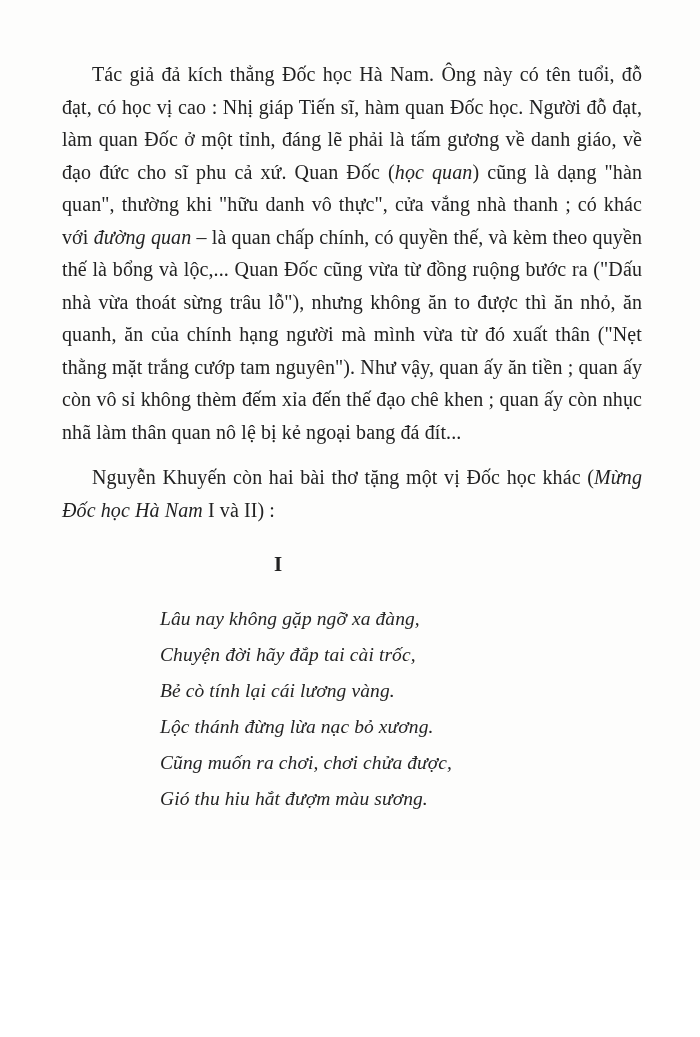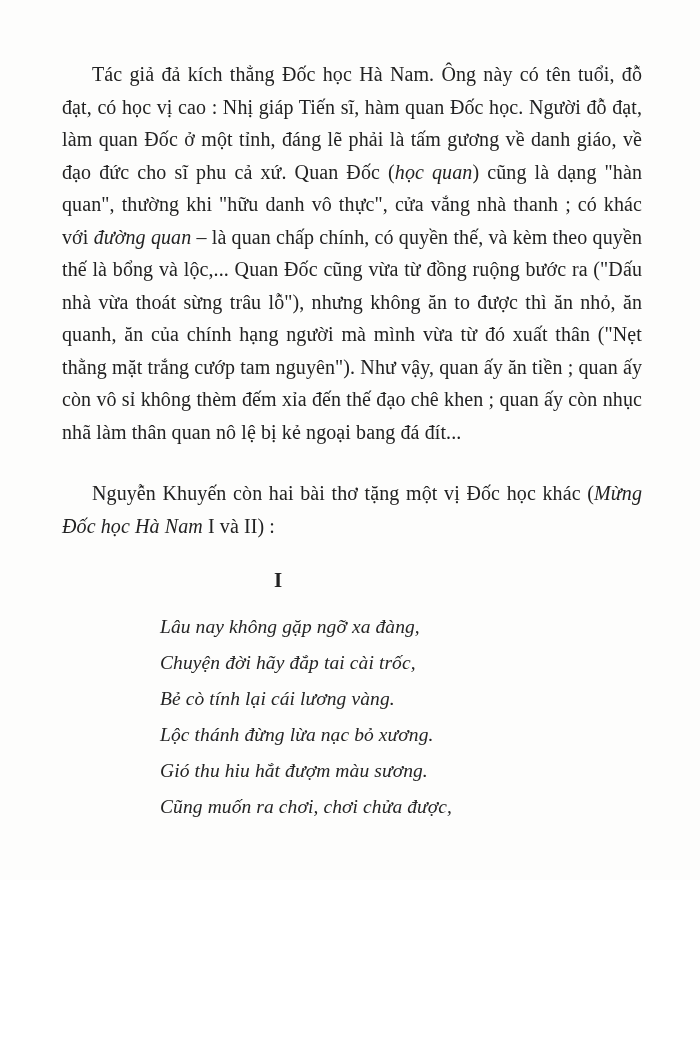--- a/index.html
+++ b/index.html
@@ -25,31 +25,31 @@
   .para {
     margin: 0;
     font-size: 20px;
     line-height: 32.5px;
     text-align: justify;
     text-indent: 30px;
     letter-spacing: 0.1px;
     color: #222;
   }
   .para + .para {
-    margin-top: 29px;
+    margin-top: 13px;
   }
   .poem-heading {
     margin-top: 26px;
     margin-left: 212px;
     font-size: 21px;
     font-weight: bold;
     color: #222;
   }
   .poem {
-    margin-top: 16px;
+    margin-top: 24px;
     margin-left: 98px;
   }
   .poem-line {
     font-size: 19.5px;
     font-style: italic;
     line-height: 36px;
     color: #242424;
     letter-spacing: 0.1px;
   }
   .page-number {
@@ -120,22 +120,22 @@
 
     <p class="para"><span>Nguyễn Khuyến còn hai bài thơ tặng một vị Đốc học khác (</span><span style="font-style: italic;">Mừng Đốc học Hà Nam</span><span> I và II) :</span></p>
 
     <div class="poem-heading">I</div>
 
     <div class="poem">
       <div class="poem-line">Lâu nay không gặp ngỡ xa đàng,</div>
       <div class="poem-line">Chuyện đời hãy đắp tai cài trốc,</div>
       <div class="poem-line">Bẻ cò tính lại cái lương vàng.</div>
       <div class="poem-line">Lộc thánh đừng lừa nạc bỏ xương.</div>
+      <div class="poem-line">Cũng muốn ra chơi, chơi chửa được,</div>
       <div class="poem-line">Gió thu hiu hắt đượm màu sương.</div>
-      <div class="poem-line">Cũng muốn ra chơi, chơi chửa được,</div>
     </div>
   </div>
 
   <div class="watermark">
     <div class="wm-row">
       <span class="wm-logo"></span>
       <span class="wm-brand">davibooks</span>
     </div>
     <div class="wm-tagline">Khát vọng tri thức</div>
   </div>

